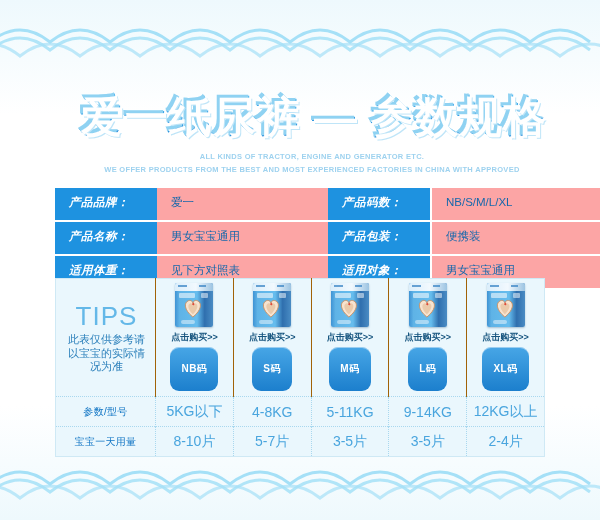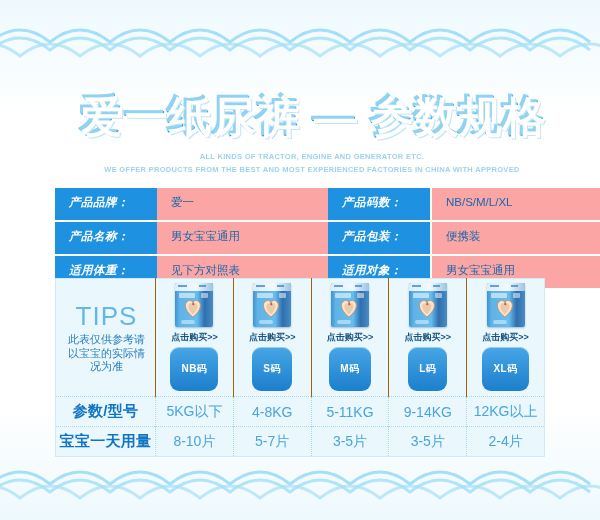--- a/index.html
+++ b/index.html
@@ -106,21 +106,21 @@
     white-space:nowrap;
   }
   .size-pill{
     display:inline-block;margin-top:3px;padding:15px 11px;border-radius:9px;
     background:linear-gradient(180deg,#47a6e6 0%,#1c7fcd 100%);
     color:#ffffff;font-size:10px;font-weight:bold;letter-spacing:.5px;
     box-shadow:inset 0 1px 0 rgba(255,255,255,.45);
   }
 
   .row-lbl{
-    font-size:15px;font-weight:bold;color:#1175c4;
+    font-size:10px;font-weight:normal;color:#1175c4;
     height:27px;letter-spacing:.3px;
   }
   .row-val{
     font-size:14px;color:#49a5de;height:27px;
     border-left:1px dotted #a9d8ef;
   }
   .dotted-top td{border-top:1px dotted #a9d8ef;}
 </style>
 </head>
 <body>

